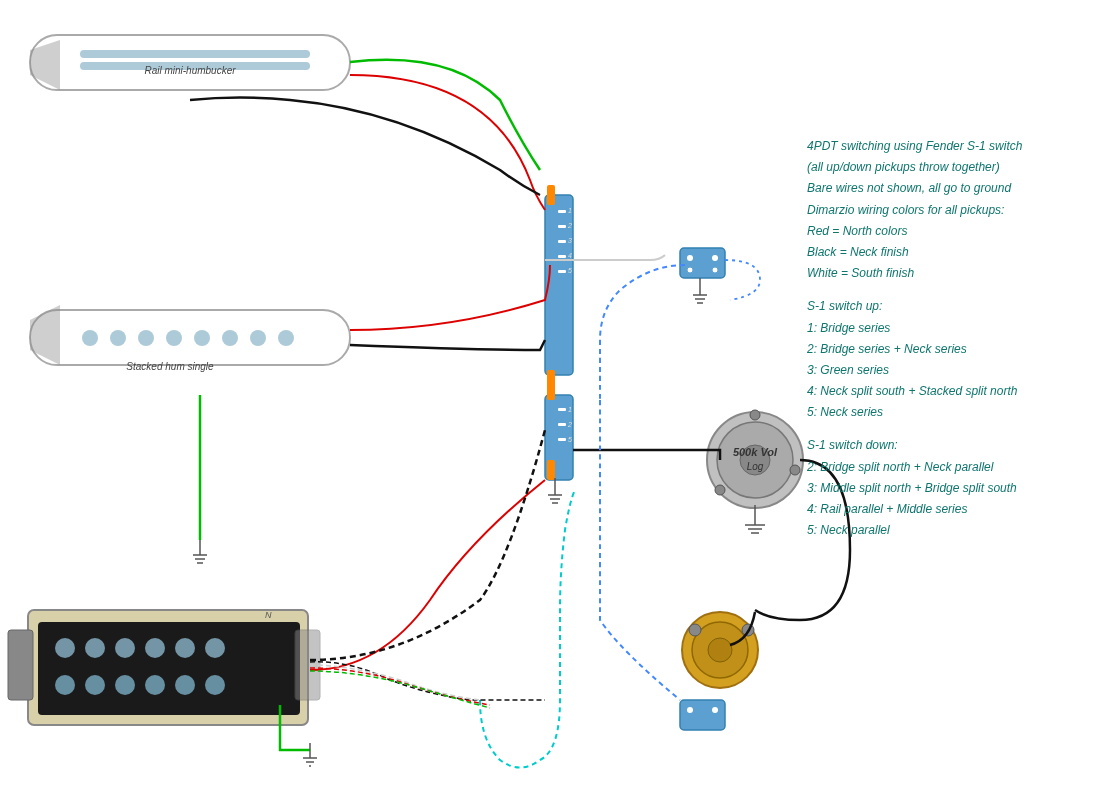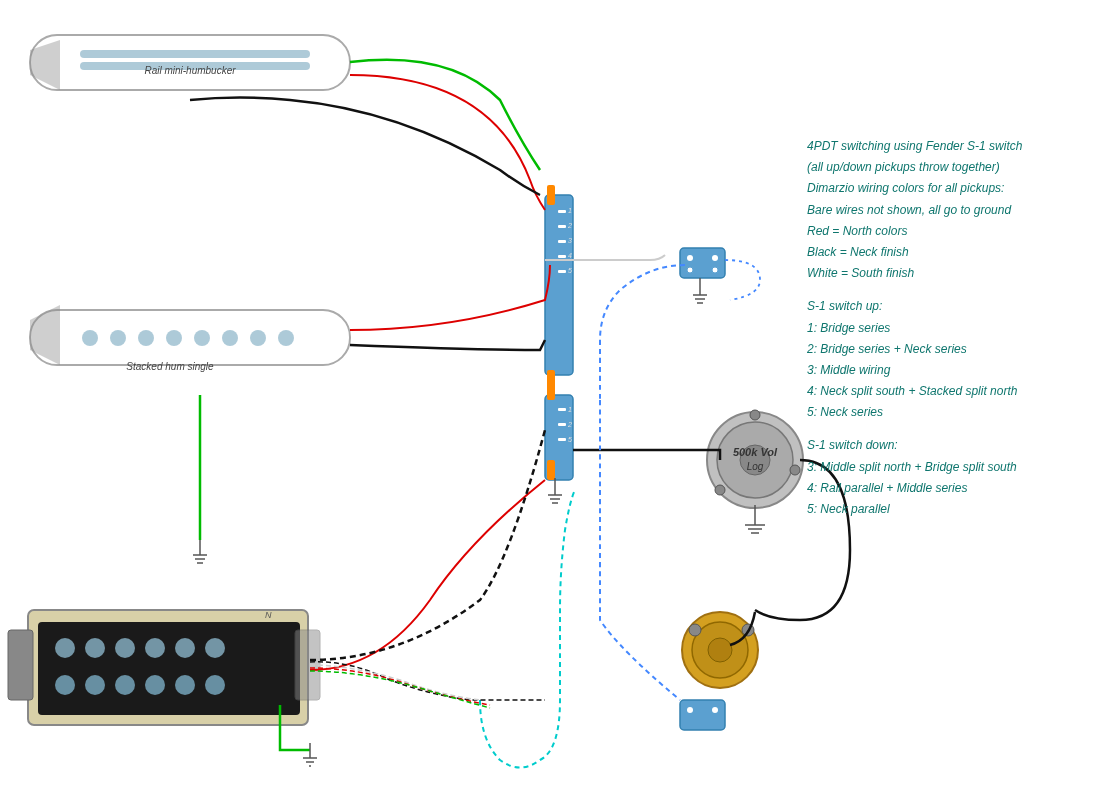--- a/index.html
+++ b/index.html
@@ -203,36 +203,37 @@
     <path d="M310,665 Q350,665 400,680 Q440,695 480,700" stroke="#cccccc" stroke-width="1.5" fill="none" stroke-dasharray="5,3"></path>
     <path d="M310,668 Q360,668 410,685 Q450,698 490,705" stroke="#dd0000" stroke-width="1.5" fill="none" stroke-dasharray="5,3"></path>
     <path d="M310,671 Q360,671 420,688 Q460,700 490,708" stroke="#00bb00" stroke-width="1.5" fill="none" stroke-dasharray="5,3"></path>
 
   </svg>
 
   <div class="info-panel">
     <div class="info-section">
       <p>4PDT switching using Fender S-1 switch</p>
       <p>(all up/down pickups throw together)</p>
+      <p>Bare wires not shown, all go to ground</p>
       <p>Dimarzio wiring colors for all pickups:</p>
-      <p>Bare wires not shown, all go to ground</p>
       <p>Red = North colors</p>
       <p>Black = Neck finish</p>
       <p>White = South finish</p>
     </div>
 
     <div class="info-section">
       <p>S-1 switch up:</p>
       <p>1: Bridge series</p>
       <p>2: Bridge series + Neck series</p>
-      <p>3: Middle wiring</p>
+      <p>3: Green series</p>
       <p>4: Neck split south + Stacked split north</p>
       <p>5: Neck series</p>
     </div>
 
     <div class="info-section">
       <p>S-1 switch down:</p>
+      <p>2: Bridge split north + Neck parallel</p>
       <p>3: Middle split north + Bridge split south</p>
       <p>4: Rail parallel + Middle series</p>
       <p>5: Neck parallel</p>
     </div>
   </div>
 </div>
 
 </body></html>

